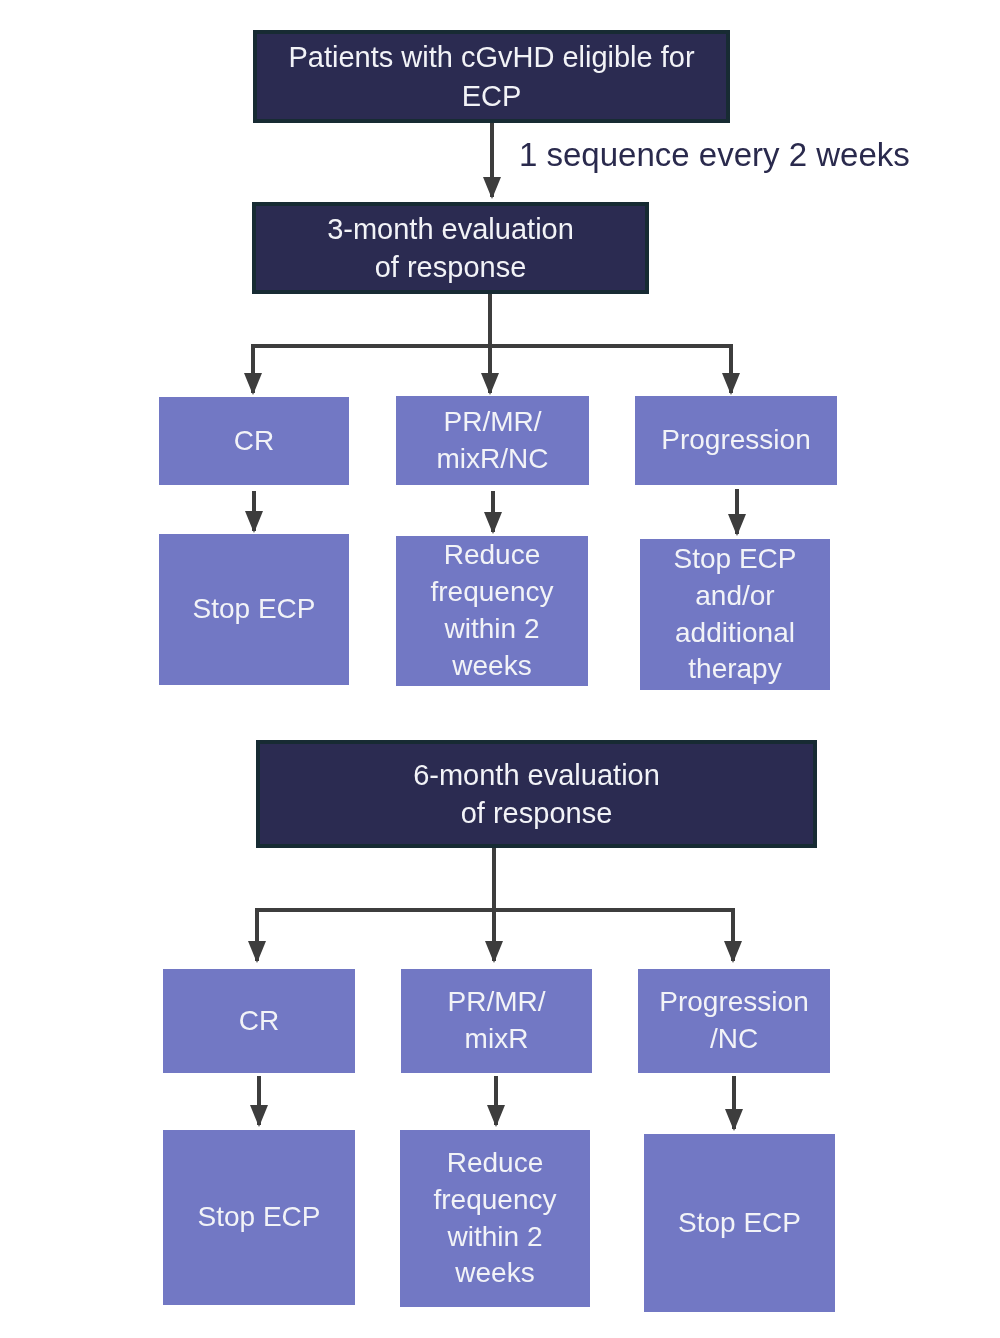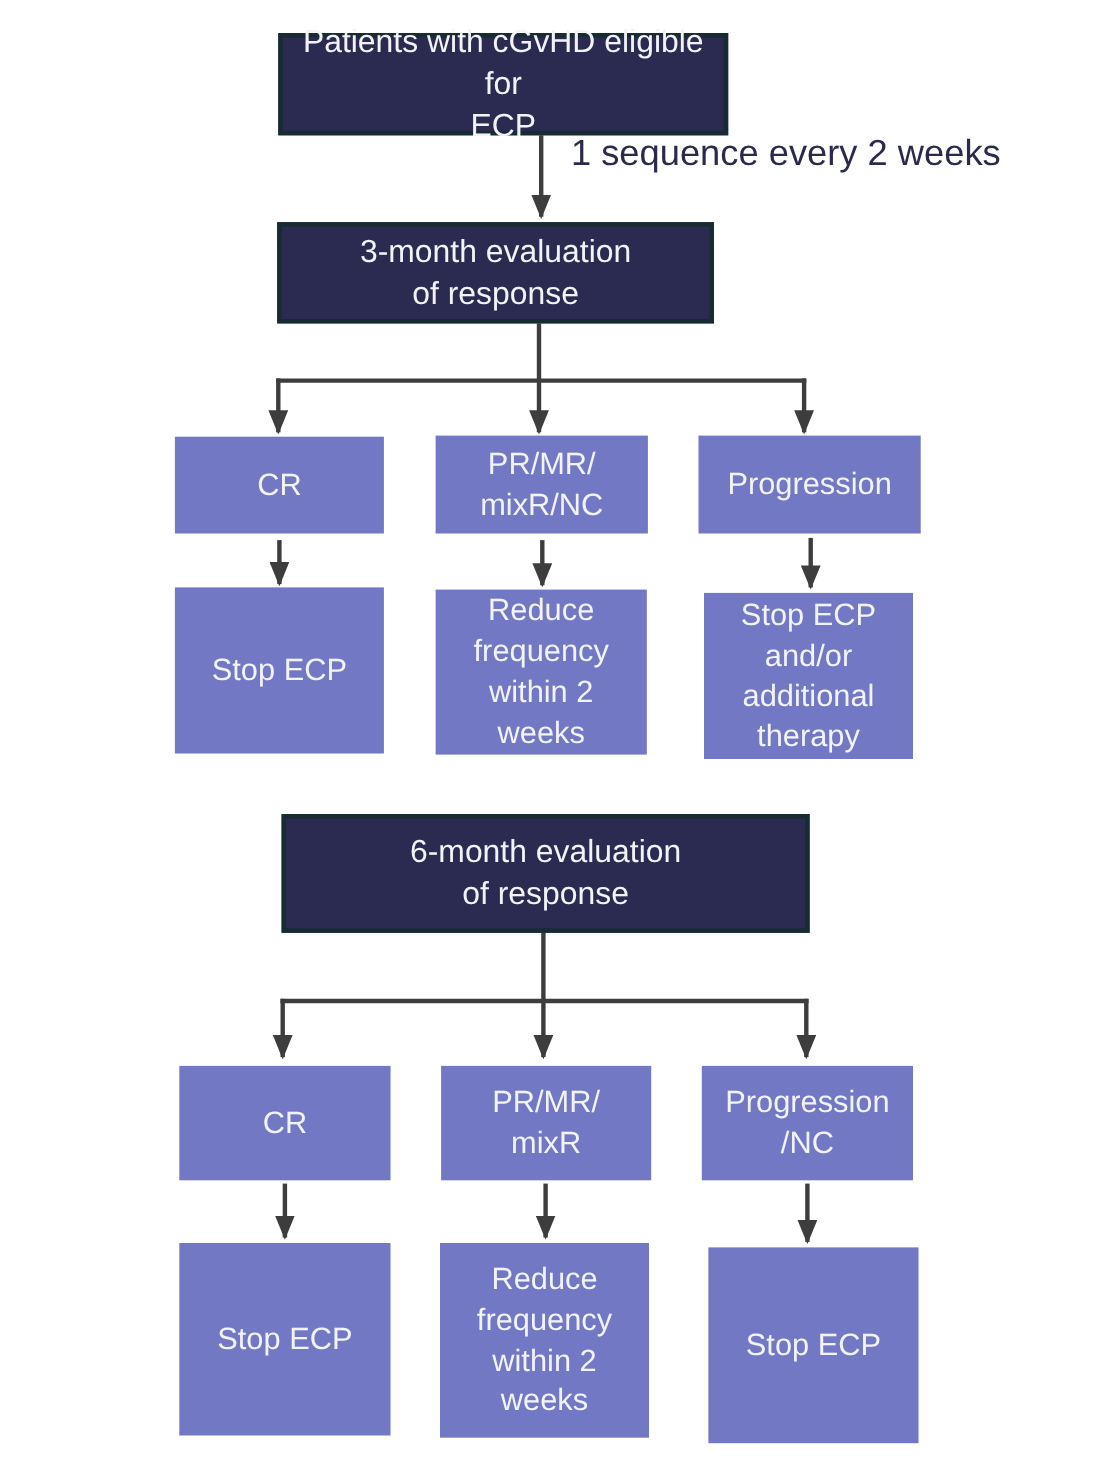--- a/index.html
+++ b/index.html
@@ -81,44 +81,44 @@
     <path class="connector" d="M255,910 H735"></path>
     <path class="connector" d="M257,908 V961" marker-end="url(#arrowhead)"></path>
     <path class="connector" d="M494,848 V961" marker-end="url(#arrowhead)"></path>
     <path class="connector" d="M733,908 V961" marker-end="url(#arrowhead)"></path>
 
     <path class="connector" d="M259,1076 V1125" marker-end="url(#arrowhead)"></path>
     <path class="connector" d="M496,1076 V1125" marker-end="url(#arrowhead)"></path>
     <path class="connector" d="M734,1076 V1129" marker-end="url(#arrowhead)"></path>
   </svg>
 
-  <div class="box dark-box" style="left:253px; top:30px; width:409px; height:93px;">Patients with cGvHD eligible for
+  <div class="box dark-box" style="left:253px; top:30px; width:477px; height:93px;">Patients with cGvHD eligible for
 ECP</div>
 
-  <div class="annotation" style="left:519px; top:120px;">1 sequence every 2 weeks</div>
+  <div class="annotation" style="left:519px; top:136px;">1 sequence every 2 weeks</div>
 
   <div class="box dark-box" style="left:252px; top:202px; width:397px; height:92px;">3-month evaluation
 of response</div>
 
   <div class="box purple-box" style="left:159px; top:397px; width:190px; height:88px;">CR</div>
   <div class="box purple-box" style="left:396px; top:396px; width:193px; height:89px;">PR/MR/
 mixR/NC</div>
   <div class="box purple-box" style="left:635px; top:396px; width:202px; height:89px;">Progression</div>
 
   <div class="box purple-box" style="left:159px; top:534px; width:190px; height:151px;">Stop ECP</div>
   <div class="box purple-box" style="left:396px; top:536px; width:192px; height:150px;">Reduce
 frequency
 within 2
 weeks</div>
   <div class="box purple-box" style="left:640px; top:539px; width:190px; height:151px;">Stop ECP
 and/or
 additional
 therapy</div>
 
-  <div class="box dark-box" style="left:256px; top:740px; width:480px; height:108px;">6-month evaluation
+  <div class="box dark-box" style="left:256px; top:740px; width:561px; height:108px;">6-month evaluation
 of response</div>
 
   <div class="box purple-box" style="left:163px; top:969px; width:192px; height:104px;">CR</div>
   <div class="box purple-box" style="left:401px; top:969px; width:191px; height:104px;">PR/MR/
 mixR</div>
   <div class="box purple-box" style="left:638px; top:969px; width:192px; height:104px;">Progression
 /NC</div>
 
   <div class="box purple-box" style="left:163px; top:1130px; width:192px; height:175px;">Stop ECP</div>
   <div class="box purple-box" style="left:400px; top:1130px; width:190px; height:177px;">Reduce

